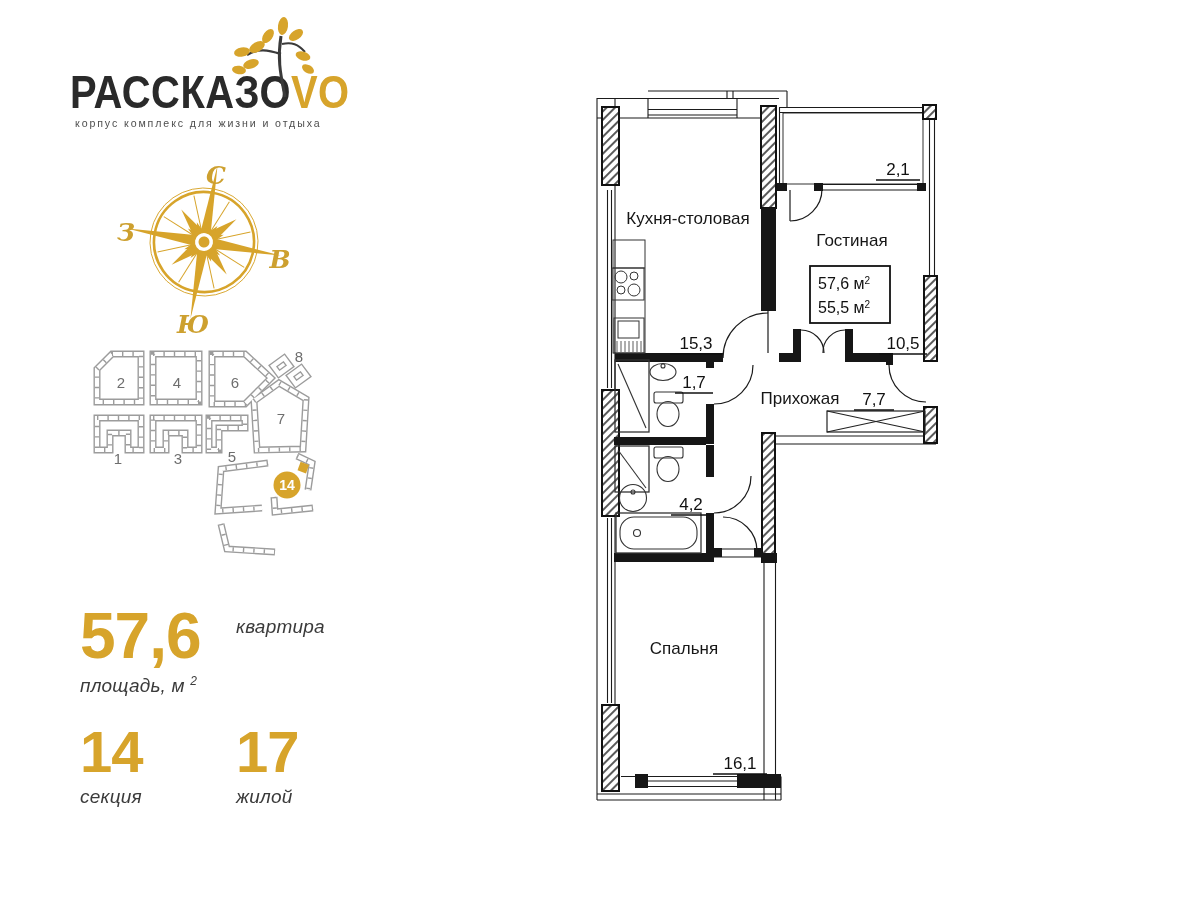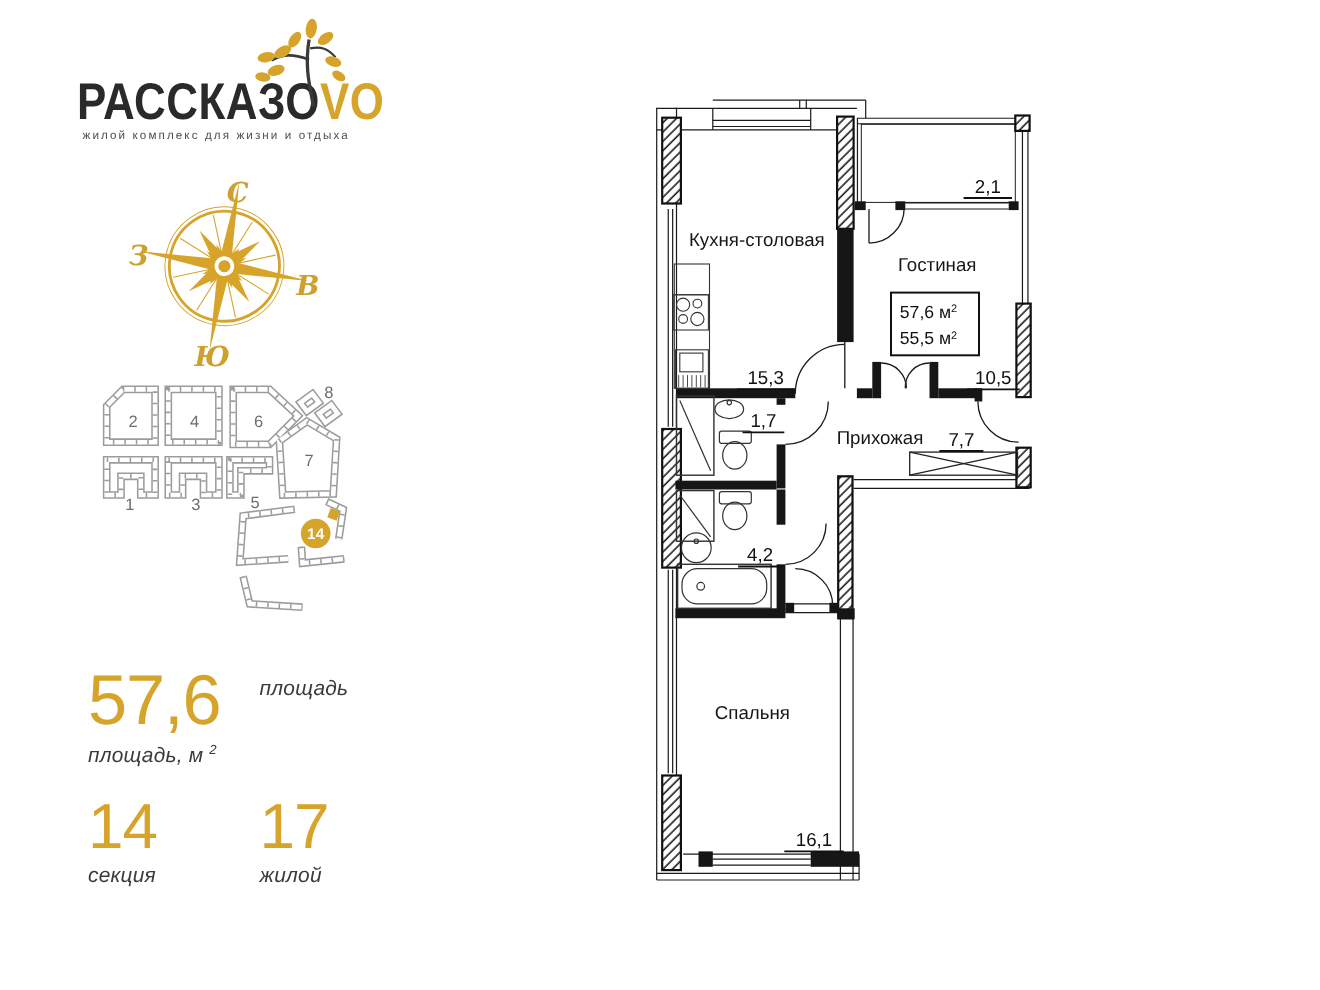--- a/index.html
+++ b/index.html
@@ -7,48 +7,48 @@
   body{width:1200px;height:900px;background:#ffffff;position:relative;overflow:hidden;
        font-family:"Liberation Sans",sans-serif;}
   .abs{position:absolute;}
   
   .wordmark{left:70px;top:64px;font-size:47px;font-weight:bold;color:#2A2A2A;
             letter-spacing:.5px;transform:scaleX(.85);transform-origin:left top;white-space:nowrap;}
   .wordmark .accent{color:var(--gold);}
   .tagline{left:75px;top:117px;font-size:10.6px;letter-spacing:1.9px;color:#4E4E4E;white-space:nowrap;}
   
   .stat{position:absolute;}
-  .stat .val{font-weight:normal;color:var(--gold);line-height:.9;letter-spacing:-1px;}
+  .stat .val{font-weight:bold;color:var(--gold);line-height:.9;letter-spacing:-1px;}
   .stat .val.big{font-size:64px;}
   .stat .val.med{font-size:58px;}
   .stat .suffix{font-size:26px;font-weight:bold;color:var(--gold);letter-spacing:0;}
   .stat .lbl{font-size:19px;color:var(--dark);margin-top:8px;letter-spacing:.2px;font-style:italic;}
   .stat .lbl sup{font-size:12px;}
   svg{position:absolute;left:0;top:0;}
   svg text{font-family:"Liberation Sans",sans-serif;}
   .gold-fill{fill:var(--gold);}
   .gold-stroke{stroke:var(--gold);}
   .room-label{font-size:17px;fill:#161616;}
   .room-area{font-size:17px;fill:#111111;}
   .bnum{font-size:15px;fill:#6E6E6E;}
   .compass-letter{font-family:"DejaVu Serif","Liberation Serif",serif;font-style:italic;
                   font-weight:600;font-size:25px;fill:#CDA02F;}
 </style>
 </head>
 <body>
 
 <div class="abs wordmark"><span>РАССКАЗО</span><span class="accent">VO</span></div>
-<div class="abs tagline">жилой комплекс для жизни и отдыха</div>
+<div class="abs tagline">корпус комплекс для жизни и отдыха</div>
 
 <div class="stat" style="left:80px;top:608px;">
   <div class="val big">57,6</div>
   <div class="lbl"><span>площадь, м</span> <sup>2</sup></div>
 </div>
 <div class="stat" style="left:236px;top:608px;">
-  <div class="lbl">площадь</div>
+  <div class="lbl">квартира</div>
 </div>
 <div class="stat" style="left:80px;top:726px;">
   <div class="val med">14</div>
   <div class="lbl">секция</div>
 </div>
 <div class="stat" style="left:236px;top:726px;">
   <div class="val med">17</div>
   <div class="lbl">жилой</div>
 </div>
 

